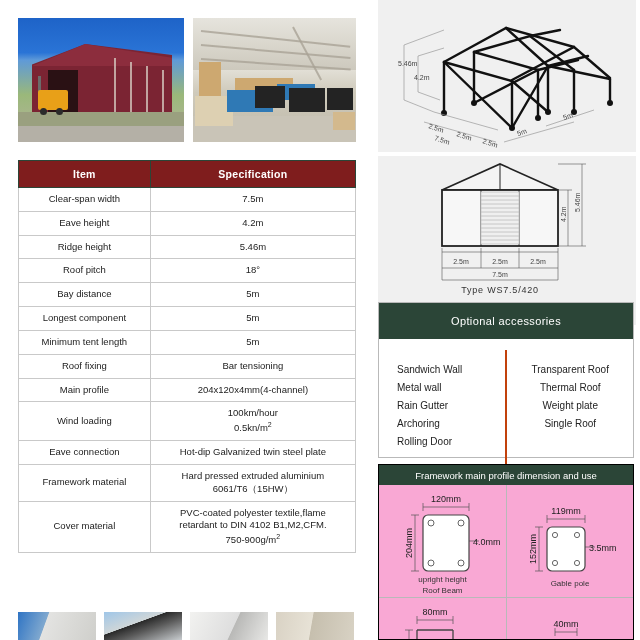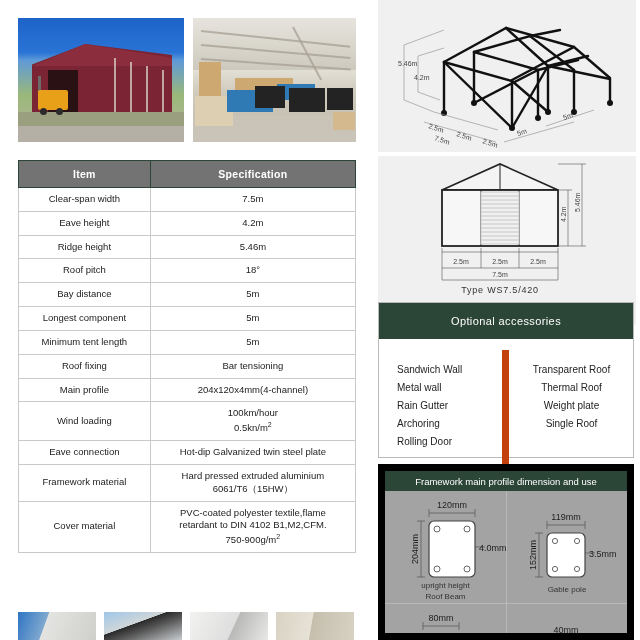--- a/index.html
+++ b/index.html
@@ -37,21 +37,21 @@
   
   .p2 .ceil{position:absolute;left:0;top:0;width:100%;height:52px;background:linear-gradient(#e6e4dd,#cdc9bd);}
   .p2 .beam{position:absolute;height:2px;background:#a9a396;opacity:.8;transform-origin:left center;}
   .p2 .floor{position:absolute;left:0;bottom:0;width:100%;height:26px;background:#c9c4b7;}
   .p2 .crate{position:absolute;background:#cda870;}
   .p2 .blue{position:absolute;background:#2f79b5;}
   .p2 .black{position:absolute;background:#232323;}
 
   .spec-table{position:absolute;left:18px;top:160px;width:338px;border-collapse:collapse;}
   .spec-table th{
-    background:#737373;color:#fff;font-size:10.5px;font-weight:bold;
+    background:#7f1d1d;color:#fff;font-size:10.5px;font-weight:bold;
     padding:7px 4px;text-align:center;border:1px solid #2b4537;letter-spacing:.3px;
   }
   .spec-table td{
     border:1px solid #c9c9c9;font-size:9.5px;text-align:center;color:#222;
     padding:5px 4px;line-height:1.35;background:#fff;
   }
   .spec-table td.item{width:130px;}
   .spec-table td.val{width:208px;}
   .sup{font-size:7px;vertical-align:super;}
 
@@ -64,25 +64,25 @@
 
   
   .right{position:absolute;left:374px;top:0;width:266px;height:640px;background:#fff;}
   .iso-panel{position:absolute;left:4px;top:0;width:258px;height:152px;background:#f0f0f0;}
   .elev-panel{position:absolute;left:4px;top:156px;width:258px;height:169px;background:#f0f0f0;text-align:right;}
 
   .acc-box{position:absolute;left:4px;top:302px;width:256px;height:156px;border:1px solid #b9b9b9;background:#fff;box-sizing:border-box;}
   .acc-head{height:36px;background:#2b4537;color:#fff;font-size:11px;display:flex;align-items:center;justify-content:center;letter-spacing:.4px;}
   .acc-body{display:flex;height:calc(100% - 22px);}
   .acc-col{flex:1;padding:10px 6px 4px 6px;box-sizing:border-box;margin-top:11px;}
-  .acc-col+.acc-col{border-left:7px solid #c2410c;padding-left:7px;}
+  .acc-col+.acc-col{border-left:2px solid #c2410c;padding-left:7px;}
   .acc-item{font-size:10px;color:#222;text-align:center;padding:3.5px 0;}
   .acc-col.left-col .acc-item{text-align:left;padding-left:12px;}
 
-  .prof-box{position:absolute;left:4px;top:464px;width:256px;height:176px;border:7px solid #000000;background:#a3a3a3;box-sizing:border-box;overflow:hidden;}
+  .prof-box{position:absolute;left:4px;top:464px;width:256px;height:176px;border:1px solid #000000;background:#f9a8d4;box-sizing:border-box;overflow:hidden;}
   .prof-head{height:20px;background:#2b4537;color:#fff;font-size:9.5px;display:flex;align-items:center;justify-content:center;}
   .prof-grid{display:flex;flex-wrap:wrap;height:calc(100% - 20px);}
   .prof-cell{width:50%;height:112px;box-sizing:border-box;position:relative;}
   .prof-cell.b{border-left:1px solid #b9b9b9;}
   .prof-cell.r2{border-top:1px solid #b9b9b9;height:64px;}
   .prof-cap{position:absolute;left:0;width:100%;text-align:center;font-size:8px;color:#333;}
   .tiny7{font-size:7px;fill:#444;}
   svg{display:block;}
 </style>
 </head>

